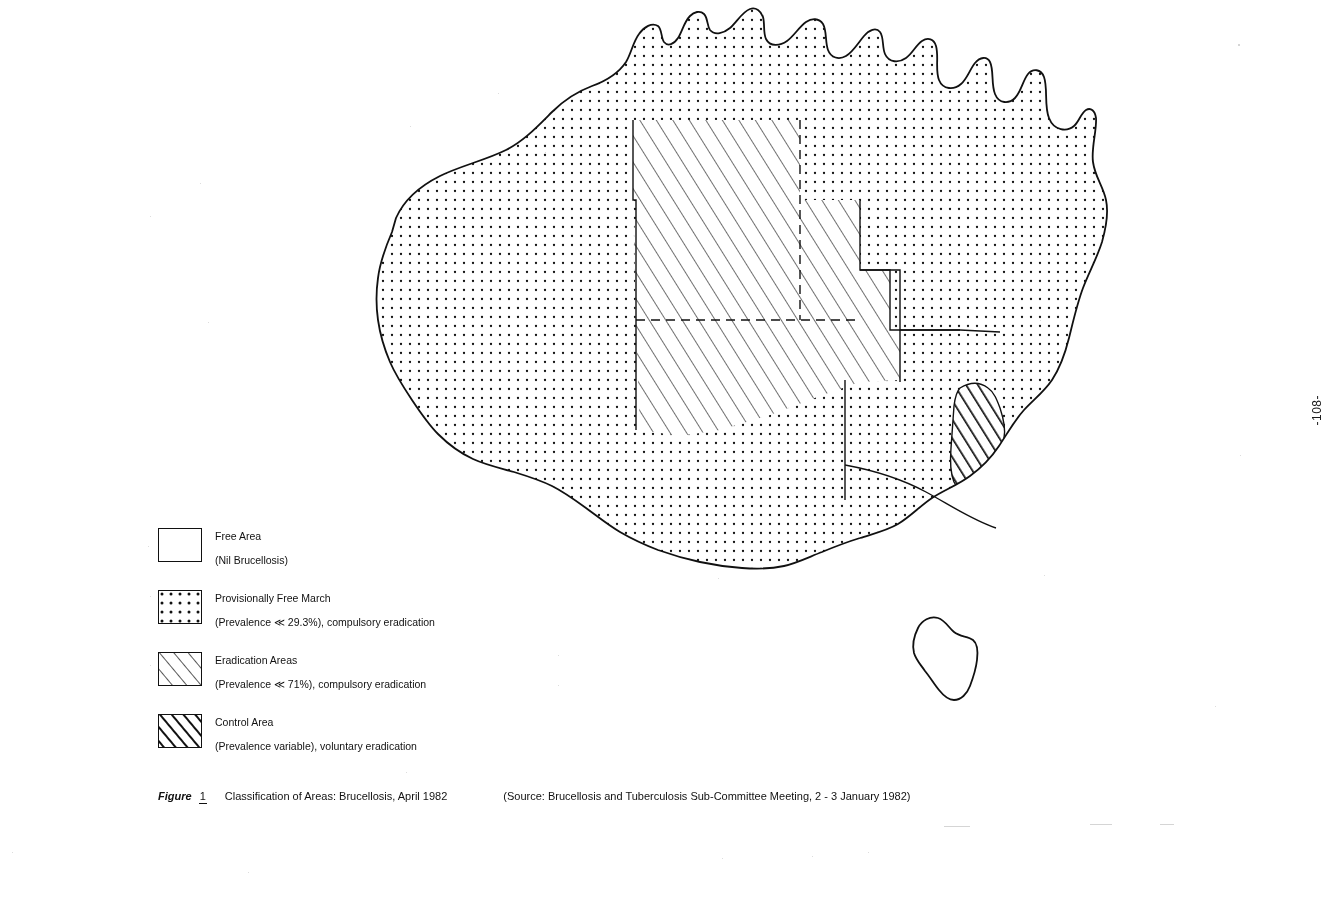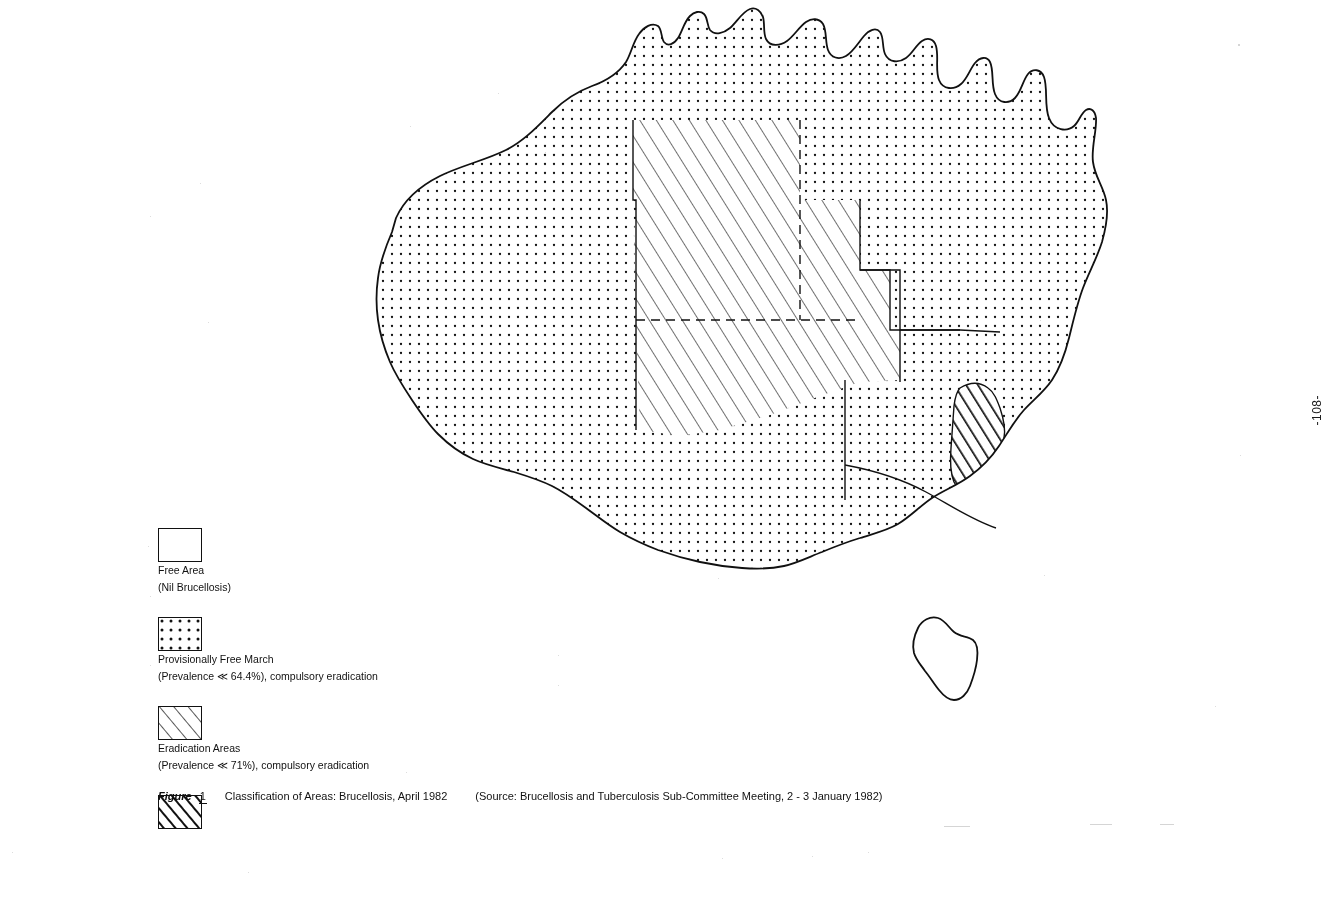--- a/index.html
+++ b/index.html
@@ -42,21 +42,20 @@
   .legend {
     position: absolute;
     left: 158px;
     top: 528px;
     width: 560px;
   }
   .legend-row {
     display: flex;
     align-items: flex-start;
     margin-bottom: 22px;
-    flex-direction: column;
   }
   .swatch {
     width: 42px;
     height: 32px;
     border: 1.4px solid #111;
     flex: 0 0 auto;
     margin-right: 13px;
     background: #fff;
   }
   .legend-text {
@@ -64,40 +63,40 @@
   }
   .legend-title {
     font-size: 10.5px;
     line-height: 14px;
     color: #111;
   }
   .legend-sub {
     font-size: 10.5px;
     line-height: 15px;
     color: #111;
-    margin-top: 3px;
+    margin-top: 10px;
   }
 
   
   .caption {
     position: absolute;
     left: 158px;
     top: 790px;
     width: 1120px;
     font-size: 11px;
     color: #111;
     white-space: nowrap;
   }
   .caption .fig-word { font-weight: bold; margin-right: 7px; font-style: italic; }
   .caption .fig-num {
     margin-right: 18px;
     border-bottom: 1px solid #111;
     padding: 0 1px 1px 1px;
   }
-  .caption .cap-title { margin-right: 28px; }
+  .caption .cap-title { margin-right: 56px; }
   .caption .cap-source { }
 
   
   .speck {
     position: absolute;
     background: #9a9a9a;
     border-radius: 50%;
     width: 2px;
     height: 2px;
     opacity: .55;
@@ -340,21 +339,21 @@
           <pattern id="ldots" width="9" height="9" patternUnits="userSpaceOnUse">
             <rect width="9" height="9" fill="#ffffff"></rect>
             <circle cx="3" cy="3" r="1.5" fill="#111111"></circle>
           </pattern>
         </defs>
         <rect width="42" height="32" fill="url(#ldots)"></rect>
       </svg>
     </div>
     <div class="legend-text">
       <div class="legend-title">Provisionally Free March</div>
-      <div class="legend-sub">(Prevalence ≪ 64.4%), compulsory eradication</div>
+      <div class="legend-sub">(Prevalence ≪ 29.3%), compulsory eradication</div>
     </div>
   </div>
 
   <div class="legend-row">
     <div class="swatch">
       <svg width="42" height="32" viewBox="0 0 42 32">
         <defs>
           <pattern id="ldiag" width="11" height="11" patternUnits="userSpaceOnUse" patternTransform="rotate(-40)">
             <rect width="11" height="11" fill="#ffffff"></rect>
             <line x1="0" y1="0" x2="0" y2="11" stroke="#111111" stroke-width="1.4"></line>
@@ -373,20 +372,24 @@
     <div class="swatch">
       <svg width="42" height="32" viewBox="0 0 42 32">
         <defs>
           <pattern id="ldiagh" width="9" height="9" patternUnits="userSpaceOnUse" patternTransform="rotate(-40)">
             <rect width="9" height="9" fill="#ffffff"></rect>
             <line x1="0" y1="0" x2="0" y2="9" stroke="#111111" stroke-width="4"></line>
           </pattern>
         </defs>
         <rect width="42" height="32" fill="url(#ldiagh)"></rect>
       </svg>
+    </div>
+    <div class="legend-text">
+      <div class="legend-title">Control Area</div>
+      <div class="legend-sub">(Prevalence variable), voluntary eradication</div>
     </div>
   </div>
 
 </div>
 
 <div class="caption">
   <span class="fig-word">Figure</span><span class="fig-num">1</span><span class="cap-title">Classification of Areas:  Brucellosis, April 1982</span><span class="cap-source">(Source:  Brucellosis and Tuberculosis Sub-Committee Meeting, 2 - 3 January 1982)</span>
 </div>
 
 <div>

